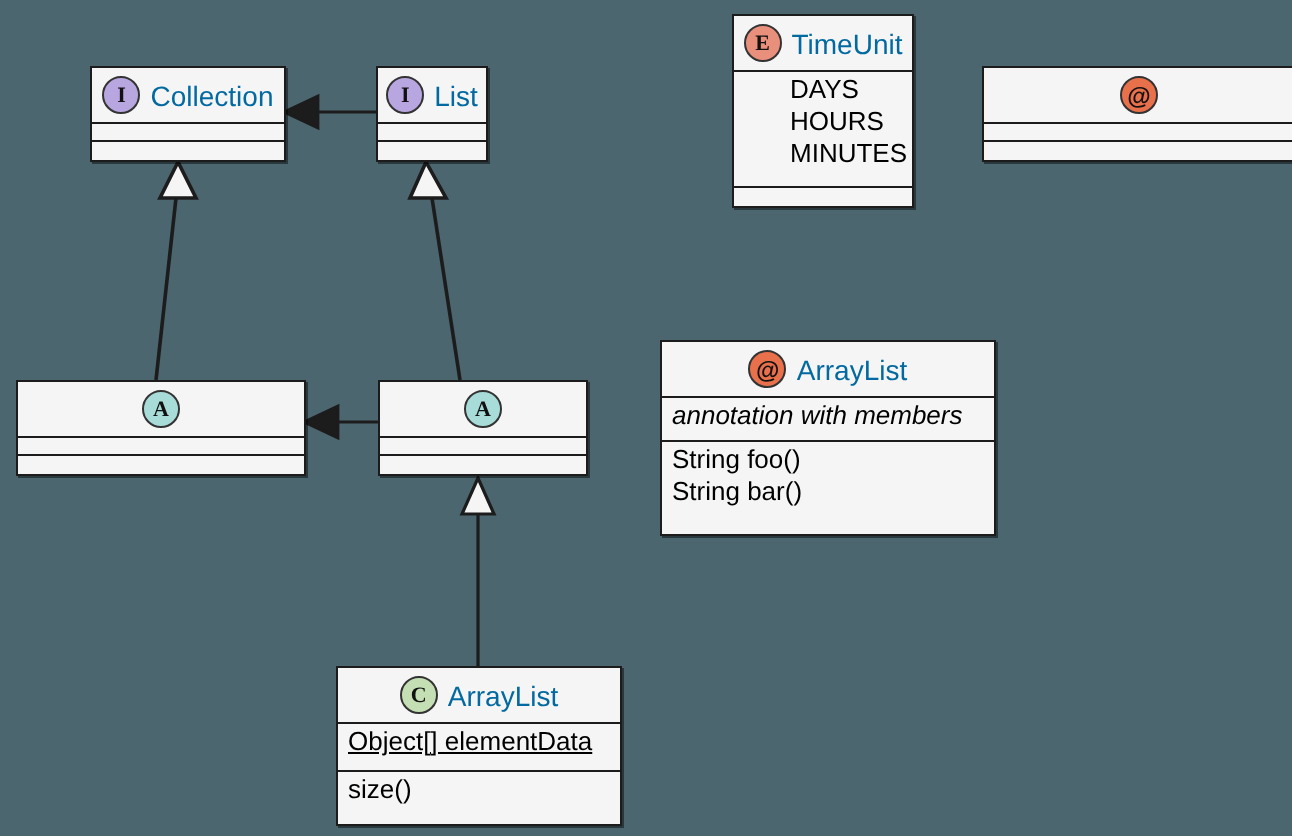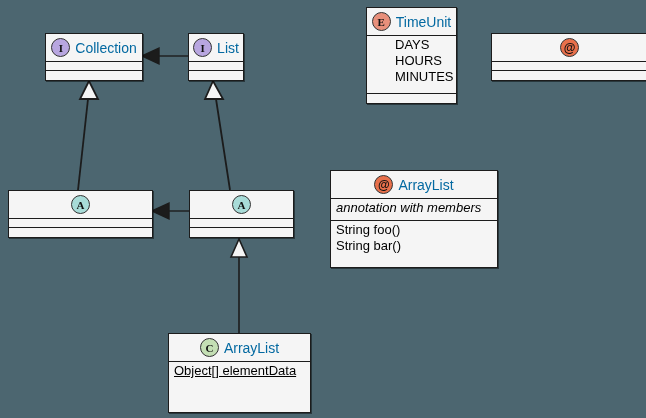--- a/index.html
+++ b/index.html
@@ -194,15 +194,18 @@
   </div>
 
   <div class="uml-box" style="left:168px; top:333px; width:143px; height:80px;">
     <div class="uml-header">
       <span class="type-icon klass">C</span>
       <span class="uml-title">ArrayList</span>
     </div>
     <div class="compartment" style="height:24px;text-decoration:underline;">
       <div class="row">Object[] elementData</div>
     </div>
+    <div class="compartment" style="height:24px;">
+      <div class="row">size()</div>
+    </div>
   </div>
 
 </div>
 
 </body></html>

